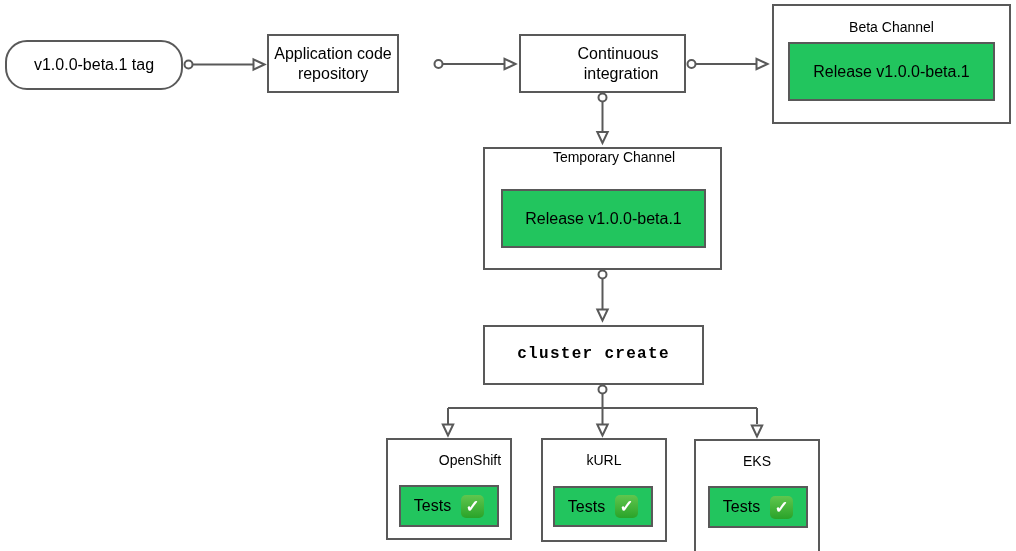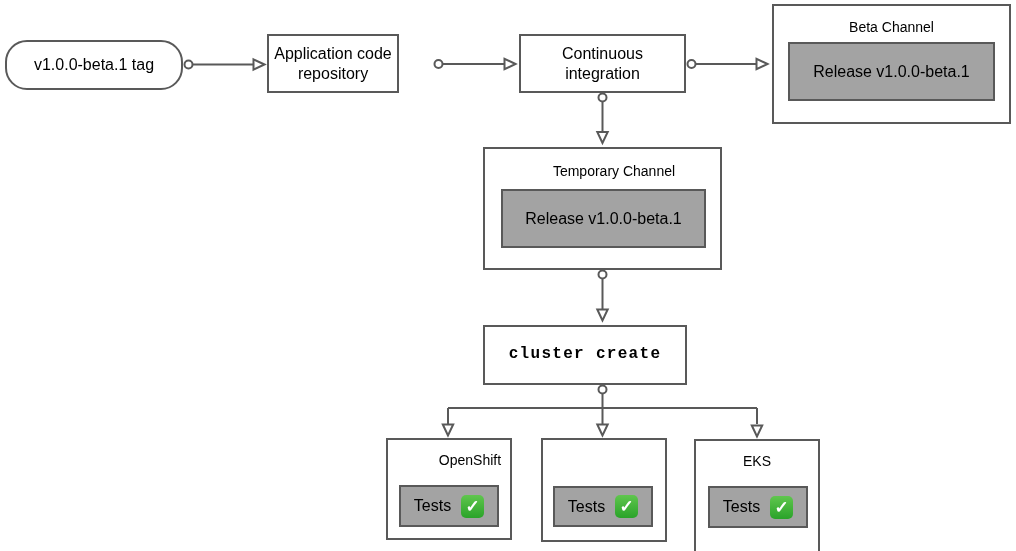--- a/index.html
+++ b/index.html
@@ -35,34 +35,34 @@
   }
   .container-box { text-align: center; }
   .container-title {
     display: block;
     font-size: 14px;
     line-height: 1.2;
   }
   .inner-box {
     position: absolute;
     border: 2px solid #595959;
-    background: #a3a3a3;
+    background: #22c55e;
     display: flex;
     align-items: center;
     justify-content: center;
     text-align: center;
     font-size: 16px;
   }
   .mono-label {
     font-family: "Liberation Mono", "DejaVu Sans Mono", monospace;
     font-weight: bold;
     font-size: 16px;
     letter-spacing: 1.3px;
   }
-  .wrap-110 { max-width: 112px; }
+  .wrap-110 { max-width: 112px; text-align: right; }
   .wrap-135 { max-width: 138px; }
   .check-badge {
     display: inline-flex;
     align-items: center;
     justify-content: center;
     width: 23px;
     height: 23px;
     margin-left: 10px;
     border-radius: 5px;
     background: linear-gradient(180deg, #60c64e 0%, #2aa329 100%);
@@ -127,39 +127,40 @@
   </div>
 
   <div class="box container-box" style="left:772px; top:4px; width:239px; height:120px;">
     <span class="container-title" style="margin-top:13px;">Beta Channel</span>
     <div class="inner-box" style="left:14px; top:36px; width:207px; height:59px;">
       <span>Release v1.0.0-beta.1</span>
     </div>
   </div>
 
   <div class="box container-box" style="left:483px; top:147px; width:239px; height:123px;">
-    <span class="container-title" style="margin-top:14px;padding-left:23px;">Temporary Channel</span>
+    <span class="container-title" style="padding-left:23px;">Temporary Channel</span>
     <div class="inner-box" style="left:16px; top:40px; width:205px; height:59px;">
       <span>Release v1.0.0-beta.1</span>
     </div>
   </div>
 
-  <div class="box leaf" style="left:483px; top:325px; width:204px; height:60px;">
+  <div class="box leaf" style="left:483px; top:325px; width:221px; height:60px;">
     <span class="mono-label">cluster create</span>
   </div>
 
   <div class="box container-box" style="left:386px; top:438px; width:126px; height:102px;">
     <span class="container-title" style="margin-top:12px;padding-left:42px;">OpenShift</span>
     <div class="inner-box" style="left:11px; top:45px; width:100px; height:42px;">
       <span>Tests</span>
       <span class="check-badge">✓</span>
     </div>
   </div>
 
   <div class="box container-box" style="left:541px; top:438px; width:126px; height:104px;">
+    <span class="container-title" style="margin-top:12px;">kURL</span>
     <div class="inner-box" style="left:10px; top:46px; width:100px; height:41px;">
       <span>Tests</span>
       <span class="check-badge">✓</span>
     </div>
   </div>
 
   <div class="box container-box" style="left:694px; top:439px; width:126px; height:120px;">
     <span class="container-title" style="margin-top:12px;">EKS</span>
     <div class="inner-box" style="left:12px; top:45px; width:100px; height:42px;">
       <span>Tests</span>

